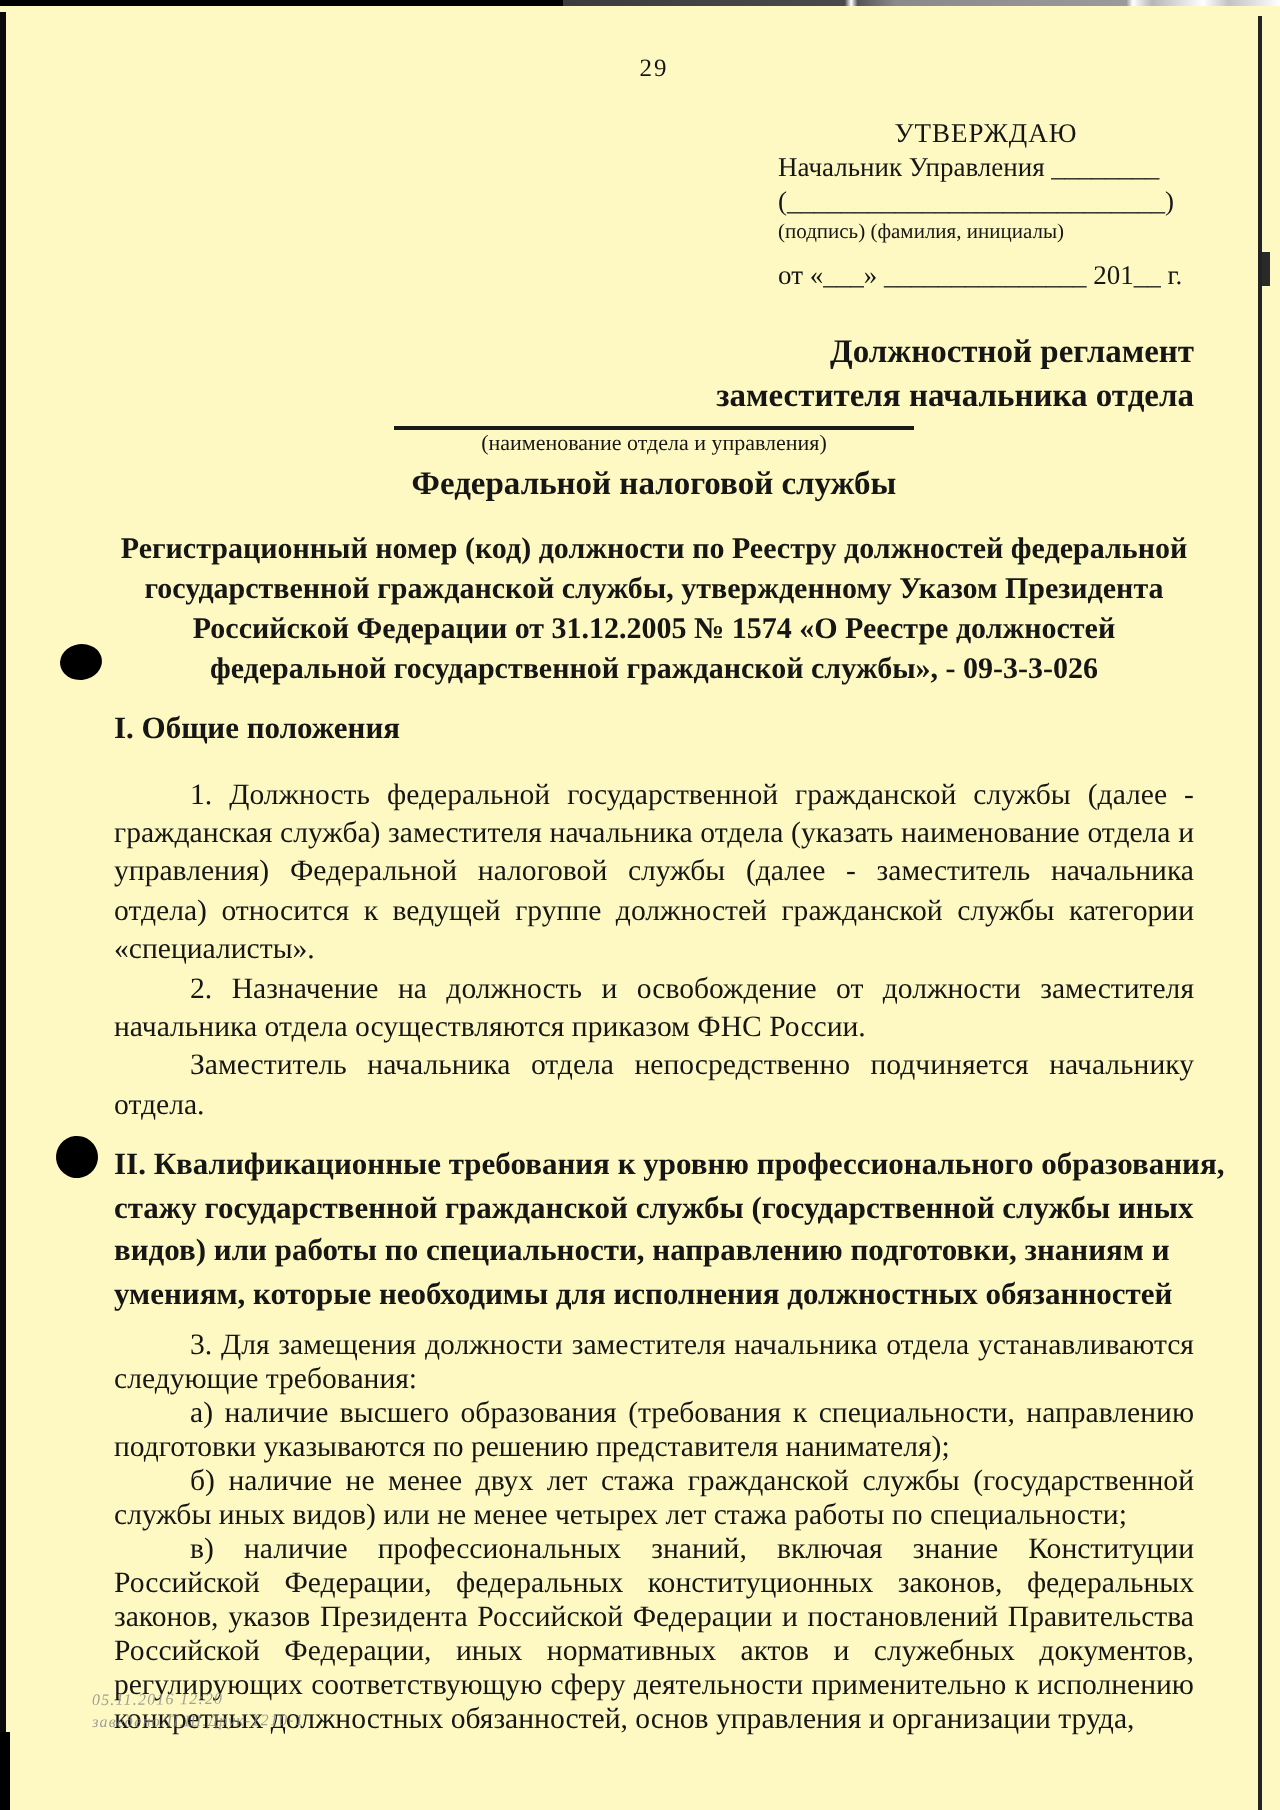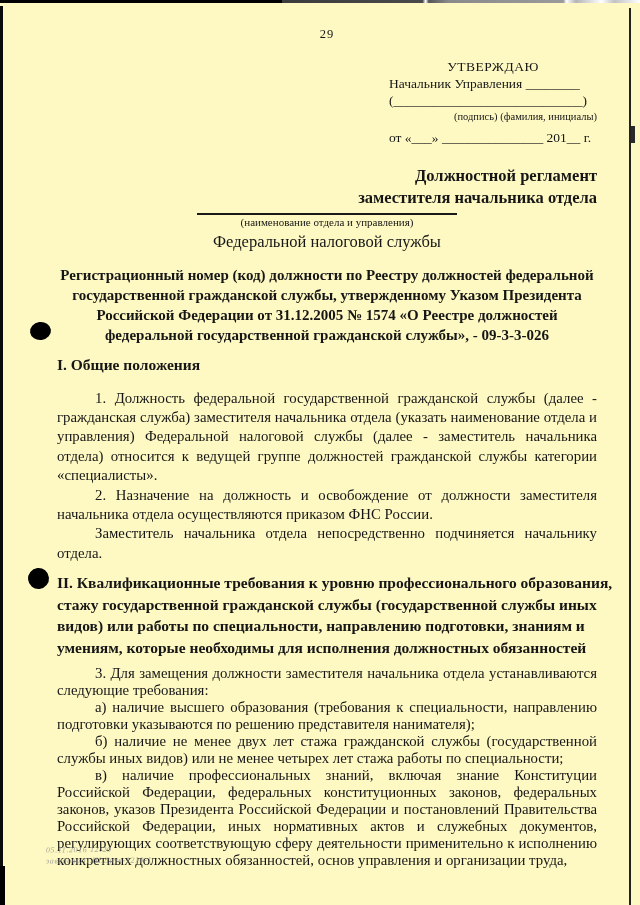--- a/index.html
+++ b/index.html
@@ -25,28 +25,28 @@
   .hole{position:absolute;background:#000;border-radius:50%;}
   .hole-1{left:30px;top:322px;width:21px;height:18px;transform:rotate(-8deg);}
   .hole-2{left:28px;top:568px;width:21px;height:21px;transform:rotate(-6deg);}
 
   .content{position:relative;padding:0 43px 0 57px;}
 
   .pagenum{margin-top:27px;text-align:center;font-size:12.5px;letter-spacing:1px;}
 
   .approval{width:208px;margin:16px 0 0 auto;font-size:13.5px;line-height:17px;}
   .approval .app-heading{text-align:center;letter-spacing:.5px;}
-  .approval .app-caption{font-size:10.5px;text-align:right;white-space:nowrap;line-height:13px;margin-top:1px;}
+  .approval .app-caption{font-size:10.5px;text-align:left;white-space:nowrap;line-height:13px;margin-top:1px;}
   .approval .app-date{margin-top:6px;white-space:nowrap;}
   .approval .nowrap{white-space:nowrap;}
 
   .doc-title{margin-top:19px;text-align:right;font-weight:bold;font-size:16.5px;line-height:22px;}
   .rule{width:260px;height:2px;background:#1a1a1a;margin:4px auto 0 auto;}
   .unit-caption{text-align:center;font-size:11px;line-height:13px;margin-top:1px;}
-  .org{text-align:center;font-weight:normal;font-size:16.5px;margin-top:3px;}
+  .org{text-align:center;font-weight:bold;font-size:16.5px;margin-top:3px;}
 
   .reg{margin-top:13px;font-weight:bold;font-size:15px;line-height:20px;text-align:center;}
   .reg div{white-space:nowrap;}
 
   .sec-heading{margin-top:9px;text-align:left;font-weight:bold;font-size:15.5px;line-height:21.5px;}
   .sec-heading div{white-space:nowrap;}
 
   p.body{margin:0;font-size:14.8px;text-align:justify;text-indent:38px;}
   .blk-a p.body{line-height:19.4px;}
   .blk-a{margin-top:13px;}

